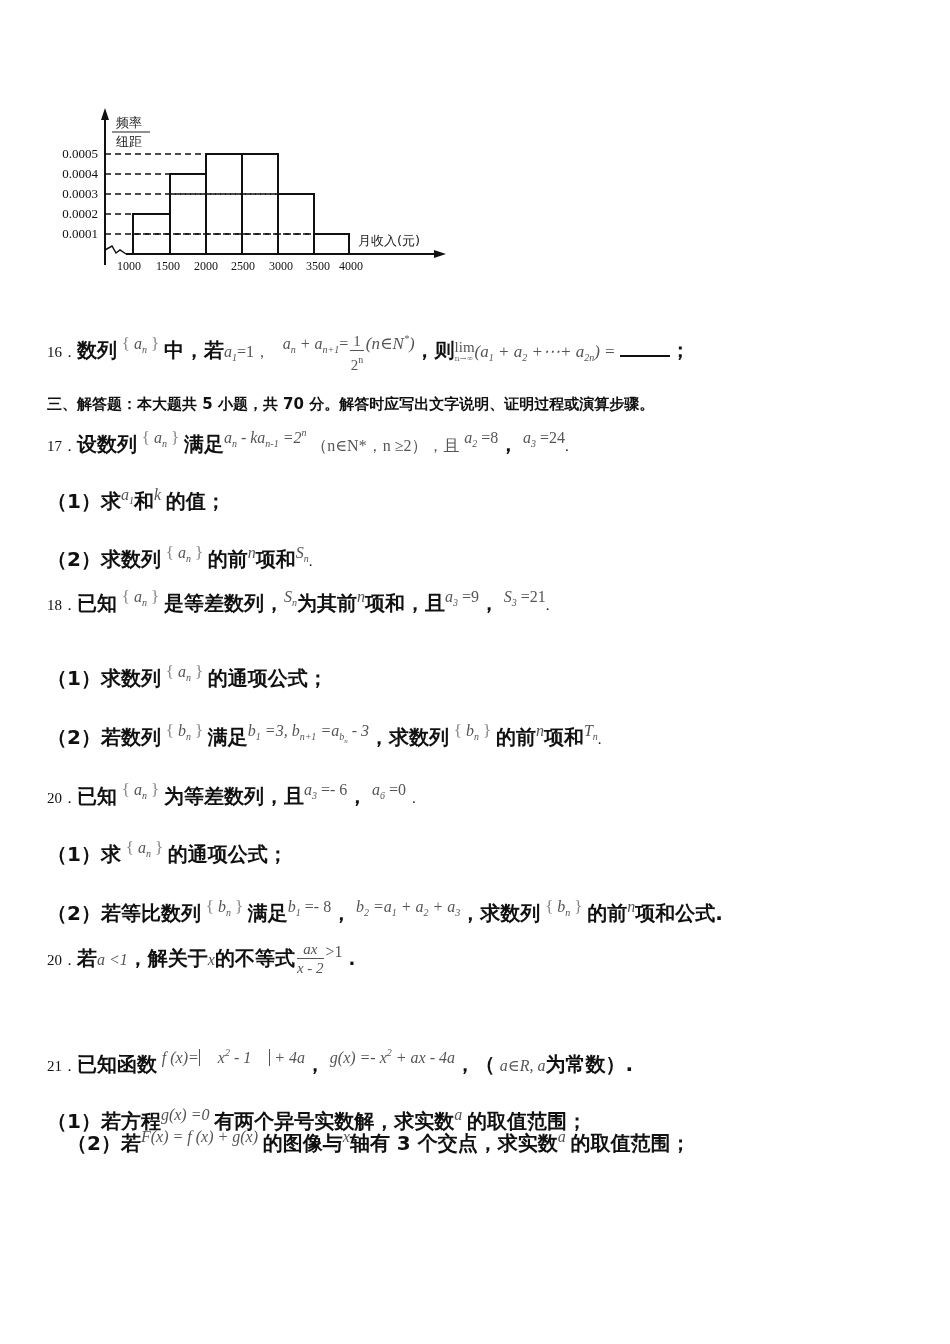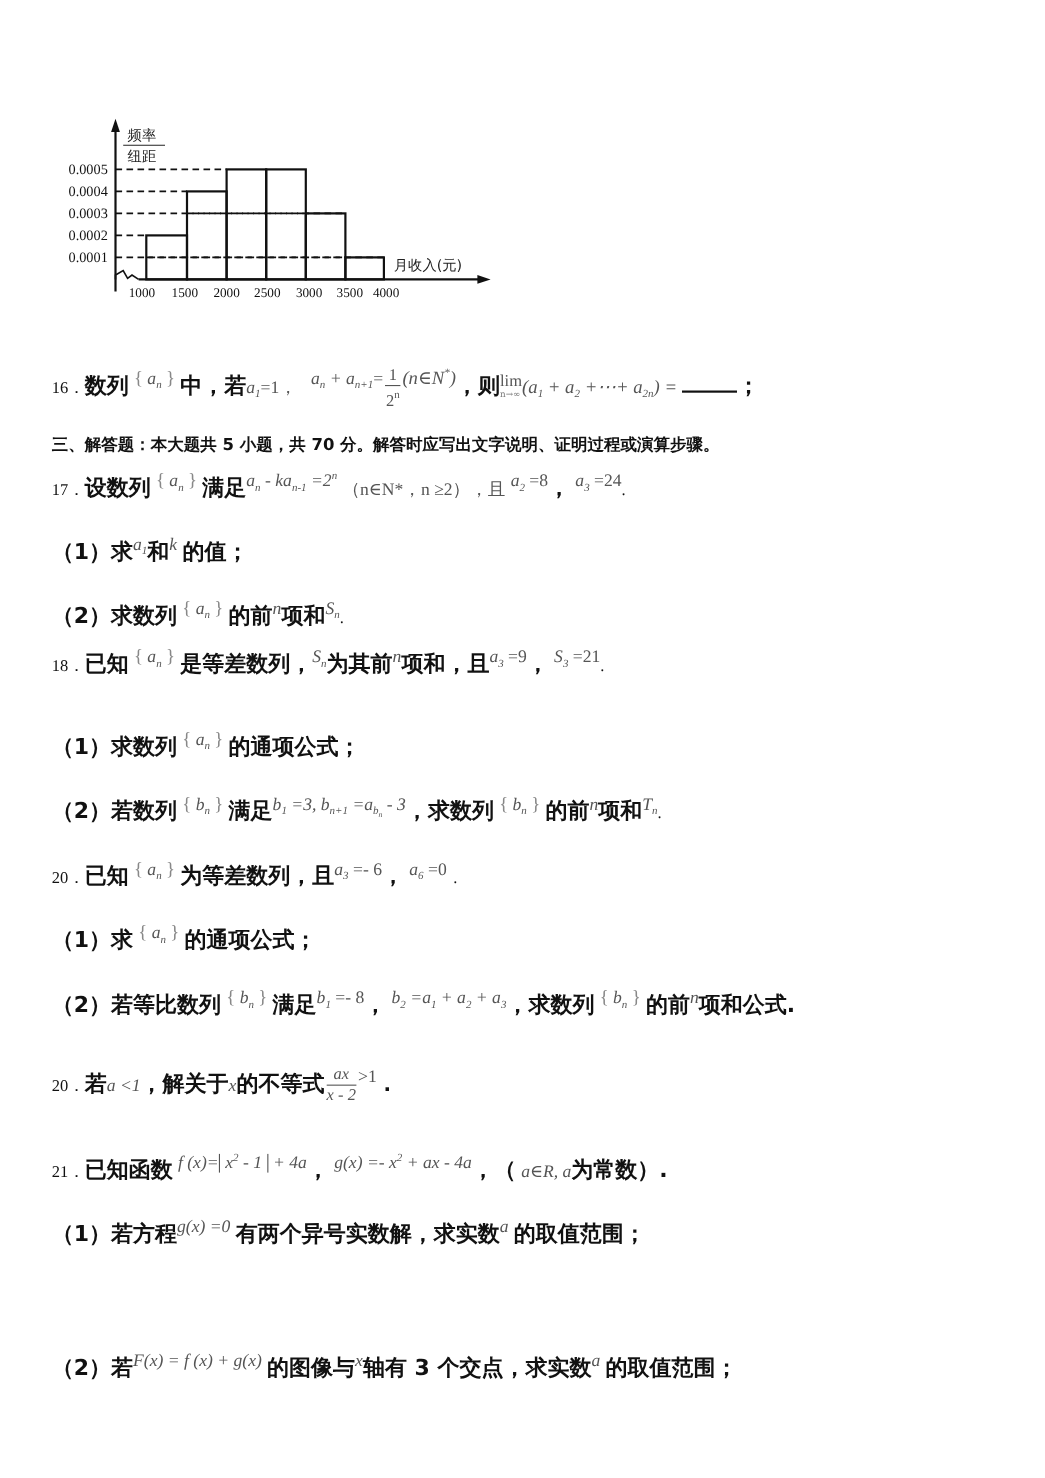--- a/index.html
+++ b/index.html
@@ -18,21 +18,21 @@
     .sup { font-size: 10px; vertical-align: 7px; }
     .raise { position: relative; top: -8px; }
     .brace { color: #888; font-size: 17px; font-style: normal; }
     .frac { display: inline-block; vertical-align: middle; text-align: center; margin: 0 2px; }
     .frac .top { display: block; border-bottom: 1px solid #555; padding: 0 3px; font-size: 15px; line-height: 18px; }
     .frac .bot { display: block; font-size: 15px; line-height: 18px; }
     .blank { display: inline-block; width: 50px; border-bottom: 2px solid #111; height: 14px; vertical-align: baseline; }
     .lim { display: inline-block; text-align: left; vertical-align: middle; line-height: 12px; }
     .lim .l1 { display: block; font-size: 15px; font-family: "Liberation Serif", serif; color: #555; }
     .lim .l2 { display: block; font-size: 8px; color: #777; }
-    .abs { border-left: 1px solid #555; border-right: 1px solid #555; padding: 0 5px; }
+    .abs { border-left: 1px solid #555; border-right: 1px solid #555; padding: 0 18px; }
   </style>
 </head>
 <body>
 
 <div class="chart">
   <svg width="420" height="180" viewBox="0 0 420 180">
 
     <line x1="65" y1="165" x2="65" y2="14" stroke="#111" stroke-width="2"></line>
     <polygon points="61,20 65,8 69,20" fill="#111"></polygon>
 
@@ -145,32 +145,32 @@
 </div>
 <div class="line" style="top:902px;">
   <span class="cn">（2）若等比数列</span>
   <span class="m raise"><span class="brace">{</span> b<span class="sub">n</span> <span class="brace">}</span></span>
   <span class="cn">满足</span><span class="m raise">b<span class="sub">1</span> </span><span class="mu raise">=- 8</span><span class="cn">，</span>
   <span class="m raise">b<span class="sub">2</span> =a<span class="sub">1</span> + a<span class="sub">2</span> + a<span class="sub">3</span></span><span class="cn">，求数列</span>
   <span class="m raise"><span class="brace">{</span> b<span class="sub">n</span> <span class="brace">}</span></span>
   <span class="cn">的前</span><span class="m raise">n</span><span class="cn">项和公式.</span>
 </div>
 
-<div class="line" style="top:968px;">
+<div class="line" style="top:940px;">
   <span class="num">20．</span><span class="cn">若</span><span class="m">a &lt;1</span><span class="cn">，解关于</span><span class="m">x</span><span class="cn">的不等式</span><span class="frac m" style="vertical-align:-8px;"><span class="top">ax</span><span class="bot">x - 2</span></span><span class="mu raise" style="font-style:normal;">&gt;1</span><span class="cn" style="margin-left:6px; font-size:18px;">.</span>
 </div>
 
 <div class="line" style="top:1050px;">
   <span class="num">21．</span><span class="cn">已知函数</span>
   <span class="m raise">f (x)=<span class="abs">x<span class="sup">2</span> - 1</span> + 4a</span><span class="cn">，</span>
   <span class="m raise">g(x) =- x<span class="sup">2</span> + ax - 4a</span><span class="cn">，（</span>
   <span class="m">a∈R, a</span><span class="cn">为常数）.</span>
 </div>
 <div class="line" style="top:1110px;">
   <span class="cn">（1）若方程</span><span class="m raise">g(x) =0</span>
   <span class="cn">有两个异号实数解，求实数</span><span class="m raise">a</span>
   <span class="cn">的取值范围；</span>
 </div>
-<div class="line" style="top:1232px;">
+<div class="line" style="top:1132px;margin-left:20px;">
   <span class="cn">（2）若</span><span class="m raise">F(x) = f (x) + g(x)</span>
   <span class="cn">的图像与</span><span class="m raise">x</span><span class="cn">轴有 3 个交点，求实数</span><span class="m raise">a</span>
   <span class="cn">的取值范围；</span>
 </div>
 
 </body></html>

